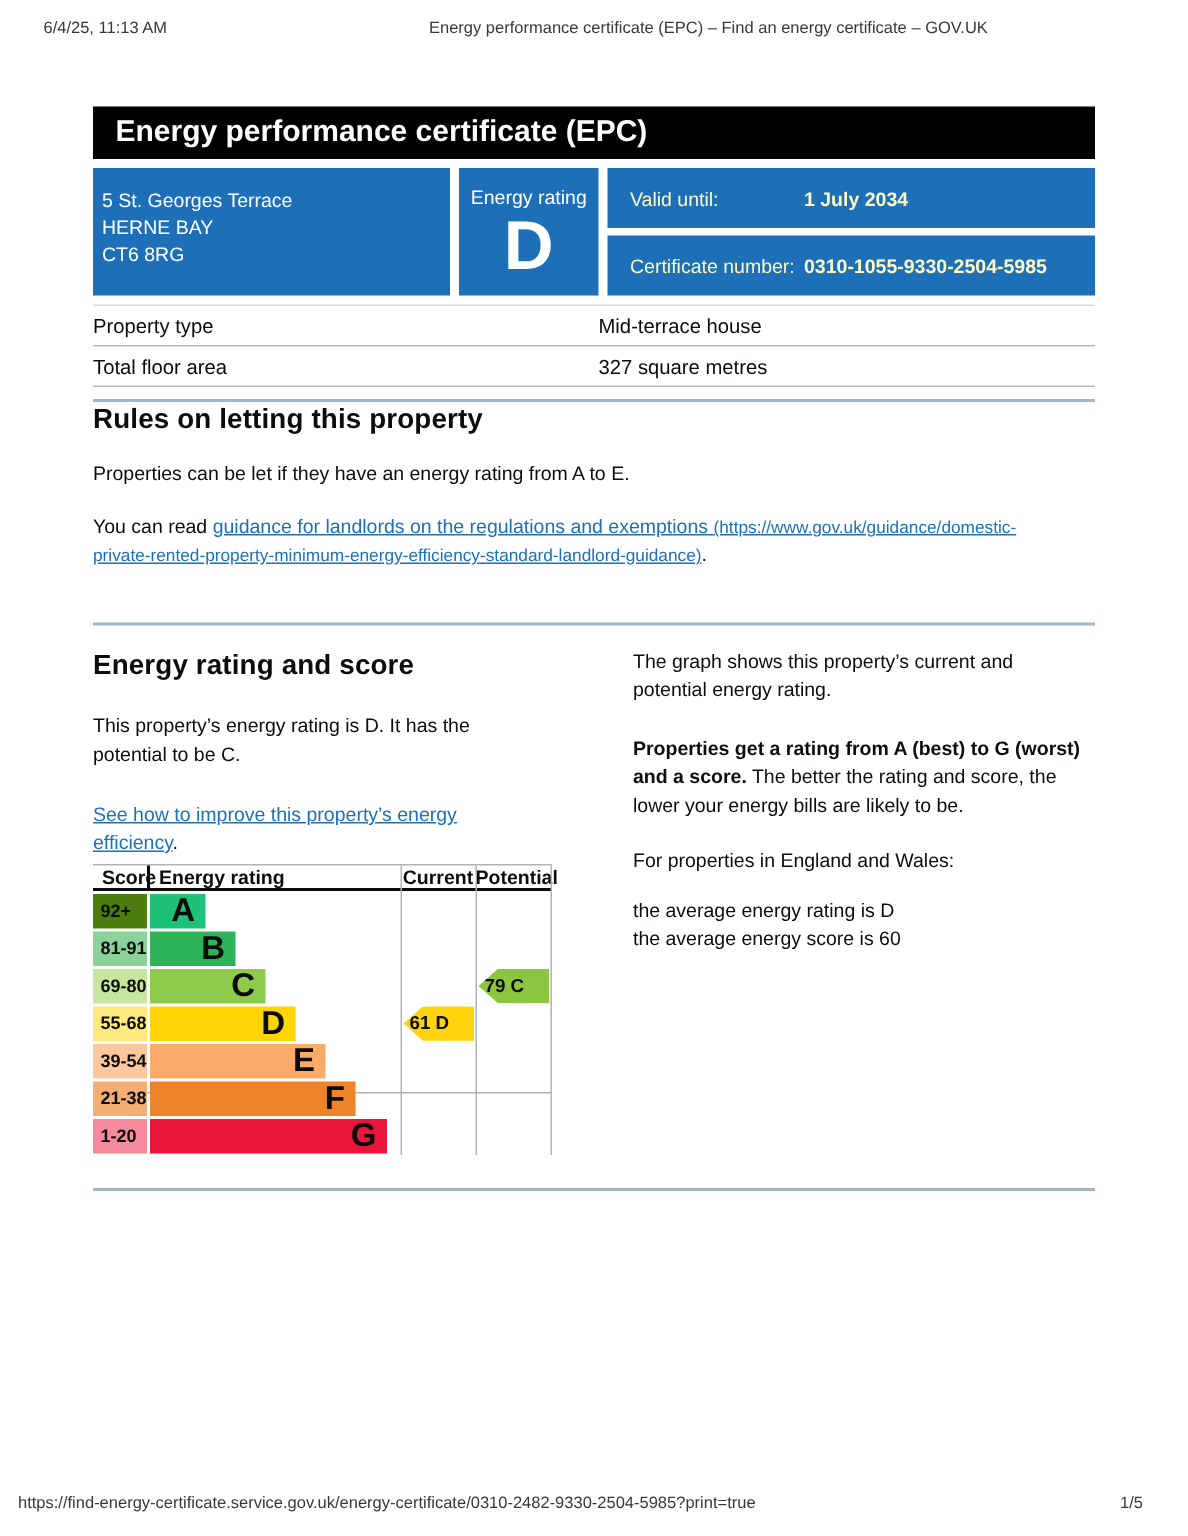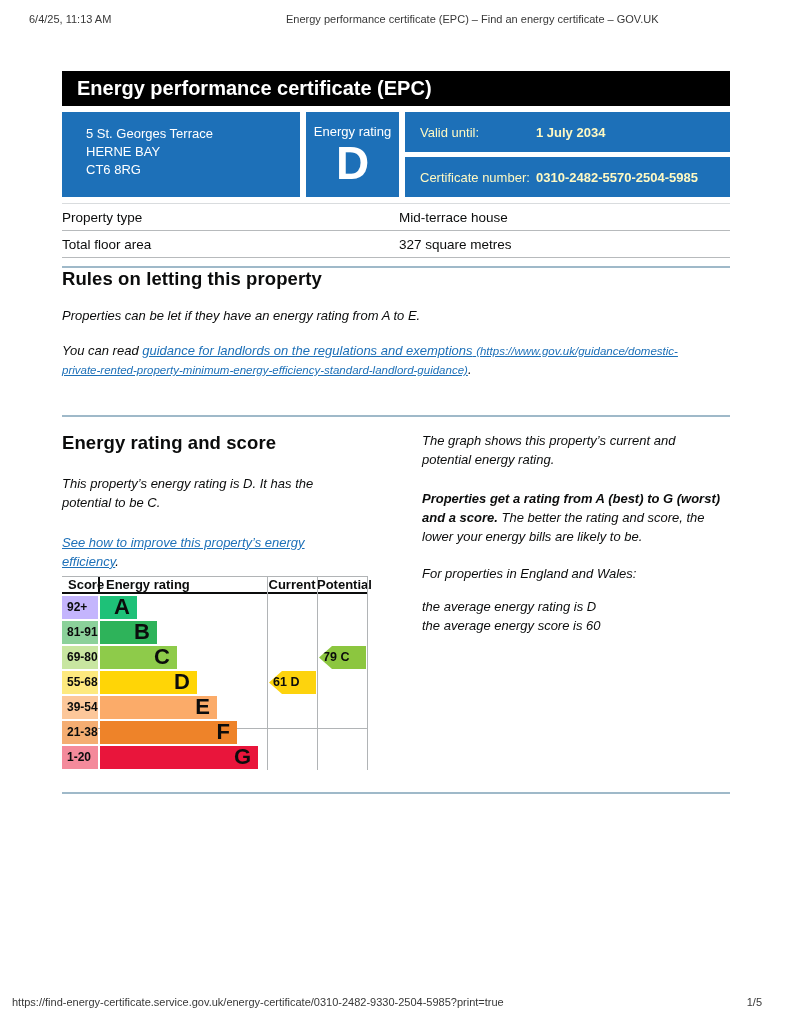--- a/index.html
+++ b/index.html
@@ -16,42 +16,42 @@
 
   
   .banner { position:absolute; top:71px; left:62px; width:668px; height:35px;
             background:#000; color:#fff; font-size:20px; font-weight:bold;
             line-height:35px; padding-left:15px; }
 
   
   .cert-box { position:absolute; top:112px; left:62px; width:668px; height:85px;
               display:flex; gap:6px; }
   .cert-panel { background:#1d70b8; color:#fff; }
-  .cert-address { width:238px; padding:13px 24px; font-size:13px; line-height:1.38; white-space:pre-line; }
+  .cert-address { width:238px; padding:13px 6px; font-size:13px; line-height:1.38; white-space:pre-line; }
   .cert-rating { width:93px; text-align:center; padding-top:12px; }
   .cert-rating .lbl { font-size:13px; }
   .cert-rating .big { font-size:46px; font-weight:bold; line-height:1.0; margin-top:1px; }
   .cert-validity { flex:1; display:flex; flex-direction:column; gap:5px; background:transparent; }
   .cert-vrow { background:#1d70b8; color:#fef9c3; flex:1; display:flex; align-items:center; font-size:13px; }
   .cert-vrow .vlbl { width:131px; padding-left:15px; }
   .cert-vrow .vval { font-weight:bold; }
 
   
   .summary { position:absolute; top:203px; left:62px; width:668px; font-size:13.5px; }
   .summary .srow { display:flex; border-bottom:1px solid #b7babc; padding:6px 0 5px 0; }
   .summary { border-top:1px solid #d9dcde; }
   .summary .sl { width:337px; }
 
   .divider { position:absolute; left:62px; width:668px; height:2px; background:#9fb9c9; }
   .div-1 { top:266px; }
   .div-2 { top:415px; }
   .div-3 { top:792px; }
 
   h2 { font-size:18.5px; font-weight:bold; letter-spacing:0.1px; }
-  p { font-size:13px; line-height:1.46;font-style:italic; }
+  p { font-size:13px; line-height:1.46; }
   .prewrap { white-space:pre-line; }
   a { color:#1d70b8; text-decoration:underline; cursor:pointer; }
   .link-url { font-size:11.5px; }
   .black-text { color:#0b0c0c; text-decoration:none; }
 
   .rules { position:absolute; top:268px; left:62px; width:668px; }
   .rules h2 { margin-top:0; }
   .rules .p1 { margin-top:17px; }
   .rules .p2 { margin-top:16px; }
 
@@ -106,21 +106,21 @@
       <div class="lbl">Energy rating</div>
       <div class="big">D</div>
     </div>
     <div class="cert-validity">
       <div class="cert-vrow">
         <span class="vlbl">Valid until:</span>
         <span class="vval">1 July 2034</span>
       </div>
       <div class="cert-vrow">
         <span class="vlbl">Certificate number:</span>
-        <span class="vval">0310-2482-5570-2504-5985</span>
+        <span class="vval">0310-1055-9330-2504-5985</span>
       </div>
     </div>
   </div>
 
   <div class="summary">
     <div class="srow">
       <span class="sl">Property type</span>
       <span class="sv">Mid-terrace house</span>
     </div>
     <div class="srow">
@@ -154,21 +154,21 @@
           <span class="h-rating">Energy rating</span>
           <span class="h-current">Current</span>
           <span class="h-potential">Potential</span>
           <span class="head-div"></span>
         </div>
         <div class="vline vl-1"></div>
         <div class="vline vl-2"></div>
         <div class="vline vl-3"></div>
         <div class="chart-rows">
             <div class="chart-row">
-              <span class="score-cell" style="background: #c4b5fd;">92+</span>
+              <span class="score-cell" style="background: #4d7c0f;">92+</span>
               <span class="band-bar" style="background: rgb(30, 193, 120); width: 37px;">A</span>
             </div>
             <div class="chart-row">
               <span class="score-cell" style="background: rgb(139, 209, 154);">81-91</span>
               <span class="band-bar" style="background: rgb(46, 179, 90); width: 57px;">B</span>
             </div>
             <div class="chart-row">
               <span class="score-cell" style="background: rgb(200, 230, 160);">69-80</span>
               <span class="band-bar" style="background: rgb(142, 203, 74); width: 77px;">C</span>
             </div>

